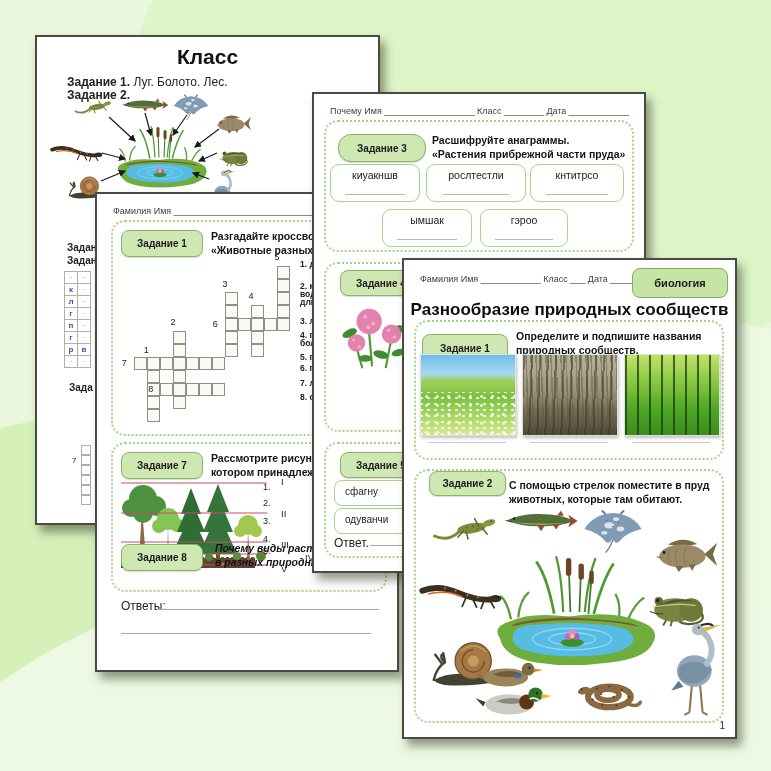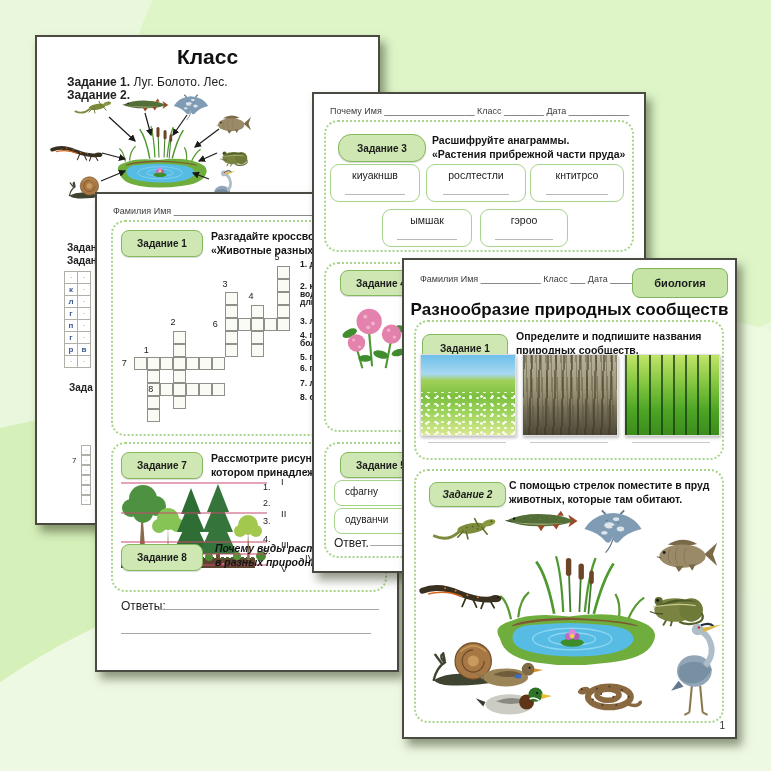--- a/index.html
+++ b/index.html
@@ -553,21 +553,21 @@
       </div>
       <div class="photo ph-meadow" style="left:4px;top:32px;"></div>
       <div class="photo ph-swamp" style="left:106px;top:32px;"></div>
       <div class="photo ph-forest" style="left:208px;top:32px;"></div>
       <div class="pline" style="left:12px;top:120px;"></div>
       <div class="pline" style="left:114px;top:120px;"></div>
       <div class="pline" style="left:216px;top:120px;"></div>
     </div>
 
     <div class="sec" id="t2" style="left:10px;top:209px;width:306px;height:250px;">
-      <div class="badge" style="left:13px;top:11px;width:75px;height:23px;font-style:italic;">Задание 2</div>
+      <div class="badge" style="left:13px;top:0;width:75px;height:23px;">Задание 2</div>
       <div class="tt" style="left:93px;top:8px;">
         <span>С помощью стрелок   поместите в пруд</span><br>
         <span>животных, которые там обитают.</span>
       </div>
       <div class="art" style="left:68px;top:78px;width:180px;height:117px;">
           <svg viewBox="0 0 200 130">
             <g stroke="#5a9a34" stroke-width="2.5" fill="none">
               <path d="M30 78 Q26 58 18 52"></path>
               <path d="M38 76 Q40 56 50 48"></path>
               <path d="M160 78 Q168 60 178 54"></path>

